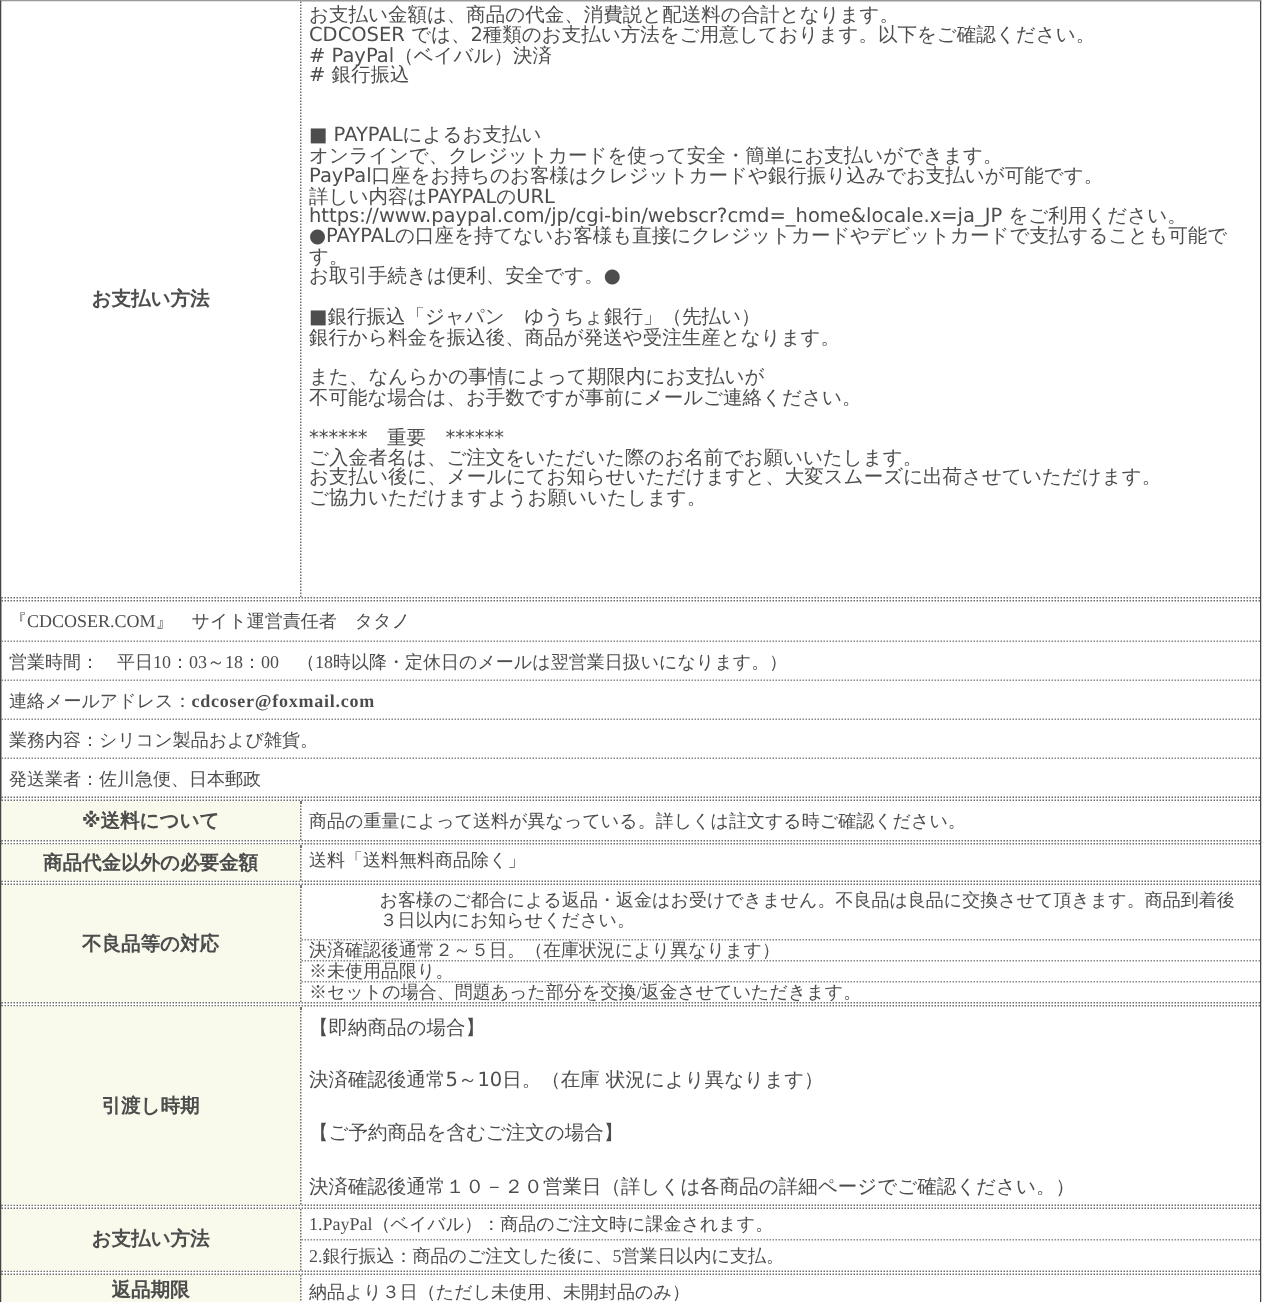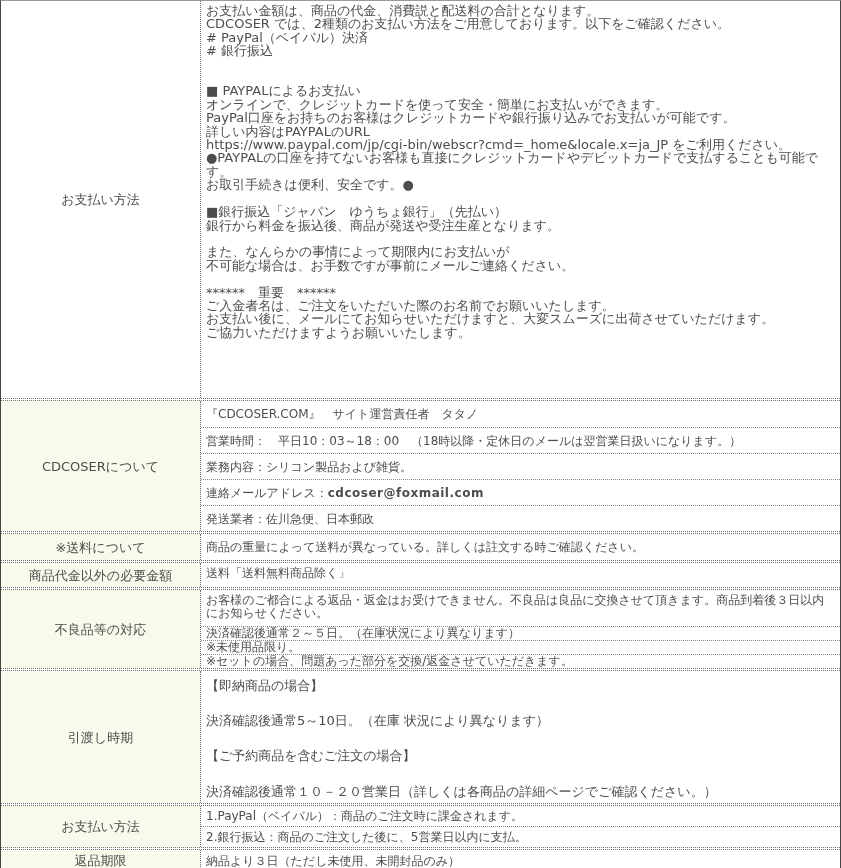--- a/index.html
+++ b/index.html
@@ -22,45 +22,46 @@
   .sec + .sec { border-top: 1px dotted #6f6f6f; margin-top: 1px; }
   .label {
     flex: 0 0 200px;
     width: 200px;
     border-right: 1px dotted #6f6f6f;
     background: #f9f9ec;
     display: flex;
     align-items: center;
     justify-content: center;
     text-align: center;
-    font-weight: normal;
+    font-weight: bold;
     font-size: 13px;
     line-height: 15px;
     padding: 2px 16px;
   }
   .sec-payment .label { background: #ffffff; }
   .content { flex: 1 1 auto; min-width: 0; display: flex; flex-direction: column; justify-content: flex-start; }
   .pre { white-space: pre-line; }
   .textblock { padding: 3px 5px; font-size: 13px; line-height: 13.4px; }
   .subrow {
     display: block;
     padding: 4px 5px 3px 5px;
     font-size: 12px;
     line-height: 13px;
+    font-family: Liberation Serif, serif;
   }
   .subrow + .subrow { border-top: 1px dotted #8a8a8a; }
   .vcenter { display: flex; align-items: center; }
   
   .h397 { min-height: 397px; }
   .h130 { min-height: 130px; }
   .rh26 { min-height: 26px; }
   .rh24 { min-height: 24px; }
   .rh21 { min-height: 21px; }
   .rh19 { min-height: 19px; }
-  .rh36 { min-height: 36px; }
+  .rh36 { min-height: 36px; margin-left: 47px; }
   .rh13 { min-height: 13px; padding-top: 0; padding-bottom: 0; }
   .delivery-block { line-height: 17.6px; padding-top: 6px; }
   .email { font-weight: bold; letter-spacing: 0.5px; }
 </style>
 </head>
 <body>
 
 <div class="doc">
 
   <section class="sec sec-payment">
@@ -87,29 +88,28 @@
 不可能な場合は、お手数ですが事前にメールご連絡ください。
 
 ******　重要　******
 ご入金者名は、ご注文をいただいた際のお名前でお願いいたします。
 お支払い後に、メールにてお知らせいただけますと、大変スムーズに出荷させていただけます。
 ご協力いただけますようお願いいたします。</div>
     </div>
   </section>
 
   <section class="sec">
-    <div class="label">CDCOSERについて</div>
     <div class="content">
       <div class="subrow vcenter rh26">『CDCOSER.COM』　サイト運営責任者　タタノ</div>
       <div class="subrow vcenter rh26">営業時間：　平日10：03～18：00　（18時以降・定休日のメールは翌営業日扱いになります。）</div>
-      <div class="subrow vcenter rh26">業務内容：シリコン製品および雑貨。</div>
       <div class="subrow vcenter rh26">
         <span>連絡メールアドレス：</span>
           <span class="email">cdcoser@foxmail.com</span>
       </div>
+      <div class="subrow vcenter rh26">業務内容：シリコン製品および雑貨。</div>
       <div class="subrow vcenter rh26">発送業者：佐川急便、日本郵政</div>
     </div>
   </section>
 
   <section class="sec">
     <div class="label">※送料について</div>
     <div class="content">
       <div class="subrow vcenter rh26">商品の重量によって送料が異なっている。詳しくは註文する時ご確認ください。</div>
     </div>
   </section>

